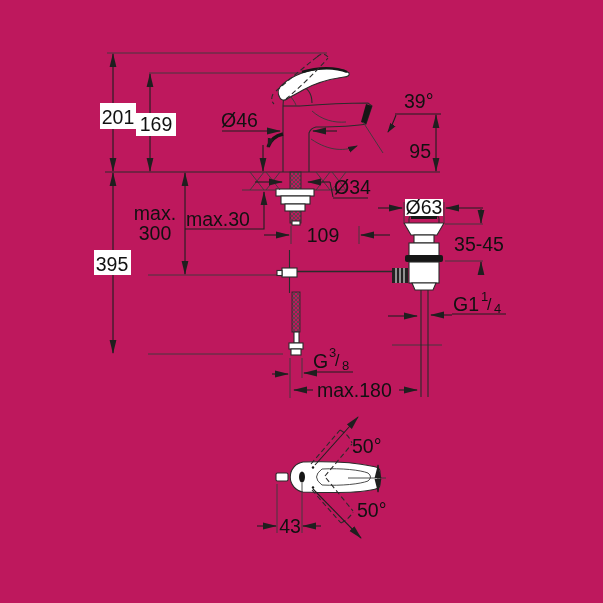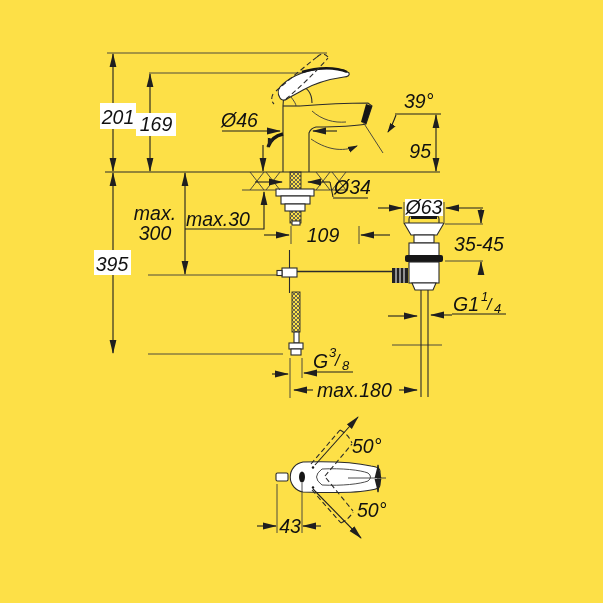--- a/index.html
+++ b/index.html
@@ -1,16 +1,16 @@
 <!DOCTYPE html>
 <html><head>
 <meta charset="utf-8">
 <style>
   html,body{margin:0;padding:0;background:#ffffff;}
-  #stage{width:603px;height:603px;background:#fde047;position:relative;margin:0 auto;font-style:italic;}
+  #stage{width:603px;height:603px;background:#be185d;position:relative;margin:0 auto;}
   svg{display:block;}
   .ln{stroke:#2b2b2b;stroke-width:1.1;fill:none;}
   .ln2{stroke:#2b2b2b;stroke-width:1.7;fill:none;}
   .thin{stroke:#3a3a3a;stroke-width:0.9;fill:none;}
   .dim{stroke:#1f1f1f;stroke-width:1.1;fill:none;}
   .dash{stroke:#2b2b2b;stroke-width:1.1;fill:none;stroke-dasharray:5 3;}
   .fillw{fill:#ffffff;stroke:#2b2b2b;stroke-width:1.1;}
   .dark{fill:#161616;stroke:none;}
   .hatchf{fill:url(#hx);stroke:#2b2b2b;stroke-width:0.9;}
   text{font-family:"Liberation Sans","DejaVu Sans",sans-serif;fill:#111111;}

